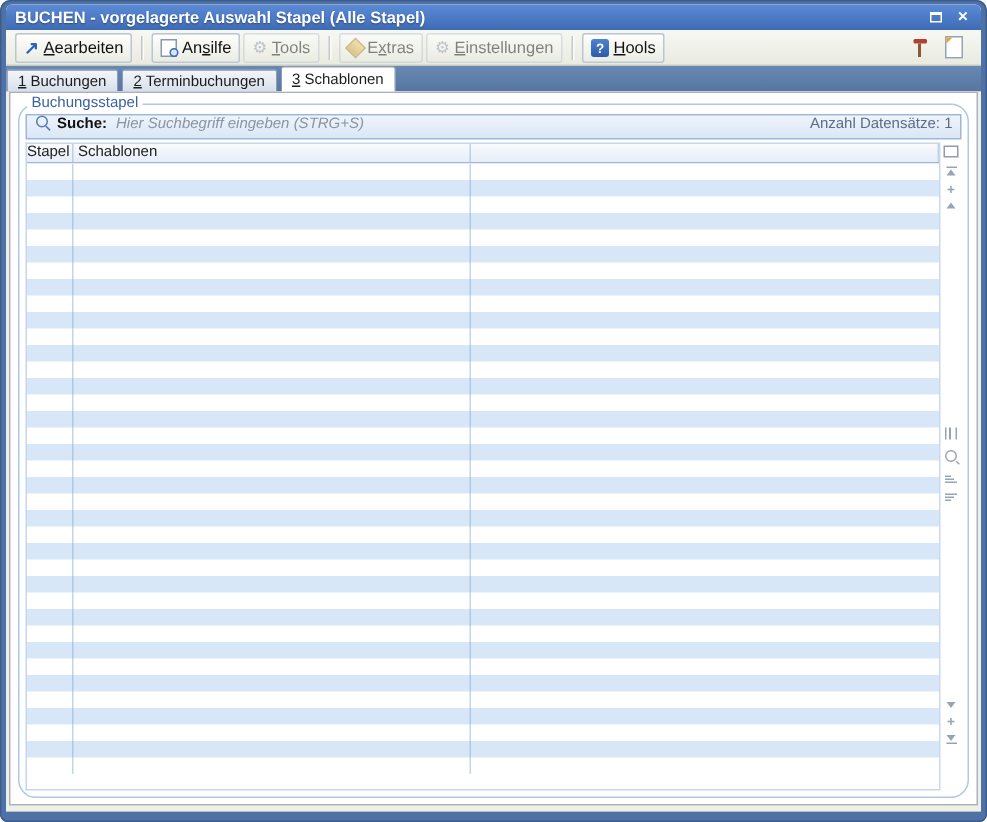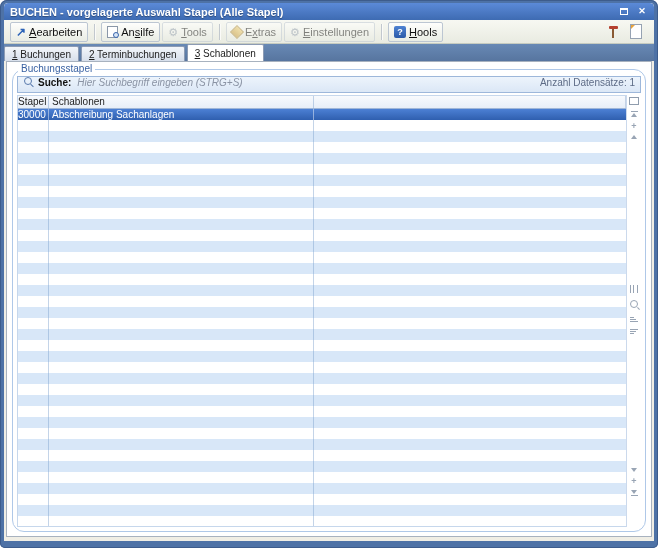--- a/index.html
+++ b/index.html
@@ -186,25 +186,20 @@
         </div>
 
         <div class="tablewrap">
           <div class="table">
             <div class="thead">
               <div class="hc c1">Stapel</div>
               <div class="hc c2">Schablonen</div>
               <div class="hc c3"></div>
             </div>
             <div class="tbody">
-              <div class="trow selected">
-                <div class="c1">30000</div>
-                <div class="c2">Abschreibung Sachanlagen</div>
-                <div class="c3"></div>
-              </div>
             <div class="trow">
                       <div class="c1"></div>
                       <div class="c2"></div>
                       <div class="c3"></div>
                     </div>
                     <div class="trow stripe">
                       <div class="c1"></div>
                       <div class="c2"></div>
                       <div class="c3"></div>
                     </div>

